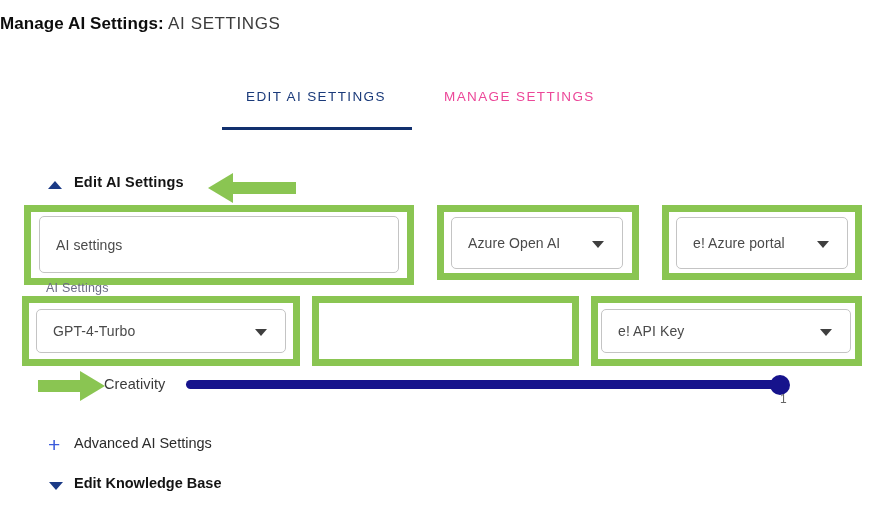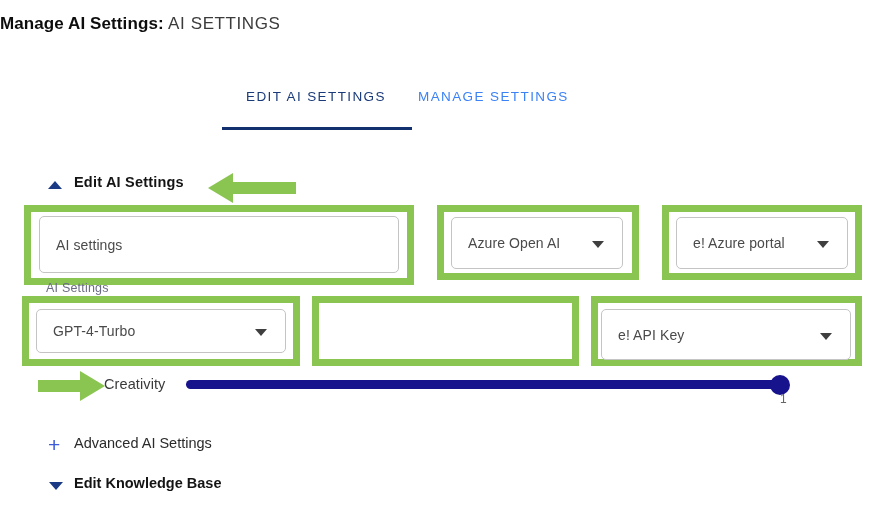--- a/index.html
+++ b/index.html
@@ -23,21 +23,21 @@
   .title span.sub{font-weight:400;color:#3b3b3b;letter-spacing:.6px;}
 
   
   .tabs{position:absolute;left:222px;top:80px;width:450px;height:52px;}
   .tab{
     position:absolute;top:0;height:34px;line-height:34px;
     font-size:13.5px;letter-spacing:1.4px;white-space:nowrap;
     cursor:pointer;
   }
   .tab.active{left:24px;color:#1a3a7a;}
-  .tab.inactive{left:196px;color:#3b82f6;}
+  .tab.inactive{left:222px;color:#ec4899;}
   .tab-underline{
     position:absolute;left:0px;top:47px;width:190px;height:3px;
     background:#12306e;
   }
 
   
   .sec-head{position:absolute;left:48px;top:176px;height:20px;}
   .tri-up{
     position:absolute;left:0;top:5px;width:0;height:0;
     border-left:7px solid transparent;border-right:7px solid transparent;
@@ -163,21 +163,21 @@
   <div class="hl" style="left:22px;top:296px;width:278px;height:70px;"></div>
   <div class="hl" style="left:312px;top:296px;width:267px;height:70px;"></div>
   <div class="hl" style="left:591px;top:296px;width:271px;height:70px;"></div>
 
   <div class="field" style="left:36px;top:309px;width:250px;height:44px;">
     <span class="val">GPT-4-Turbo</span>
     <span class="caret"></span>
   </div>
 
 
-  <div class="field" style="left:601px;top:309px;width:250px;height:51px;text-align:center;">
+  <div class="field" style="left:601px;top:309px;width:250px;height:44px;text-align:center;">
     <span class="val">e! API Key</span>
     <span class="caret"></span>
   </div>
 
   <div class="arrow right" style="left:38px;top:371px;width:67px;height:30px;">
     <span class="shaft" style="width:45px;"></span>
     <span class="head"></span>
   </div>
 
   <div class="slider-label">Creativity</div>

